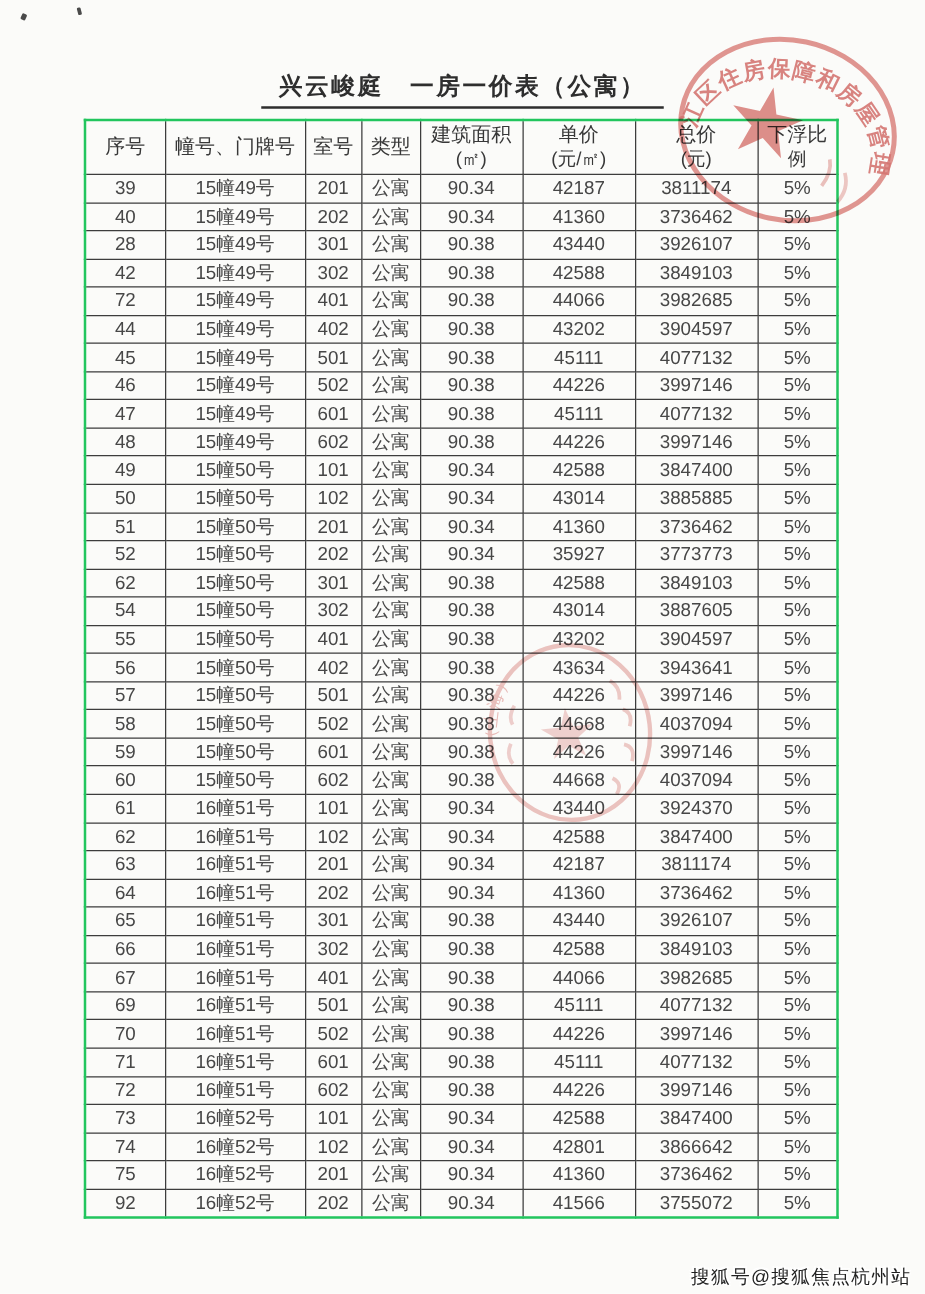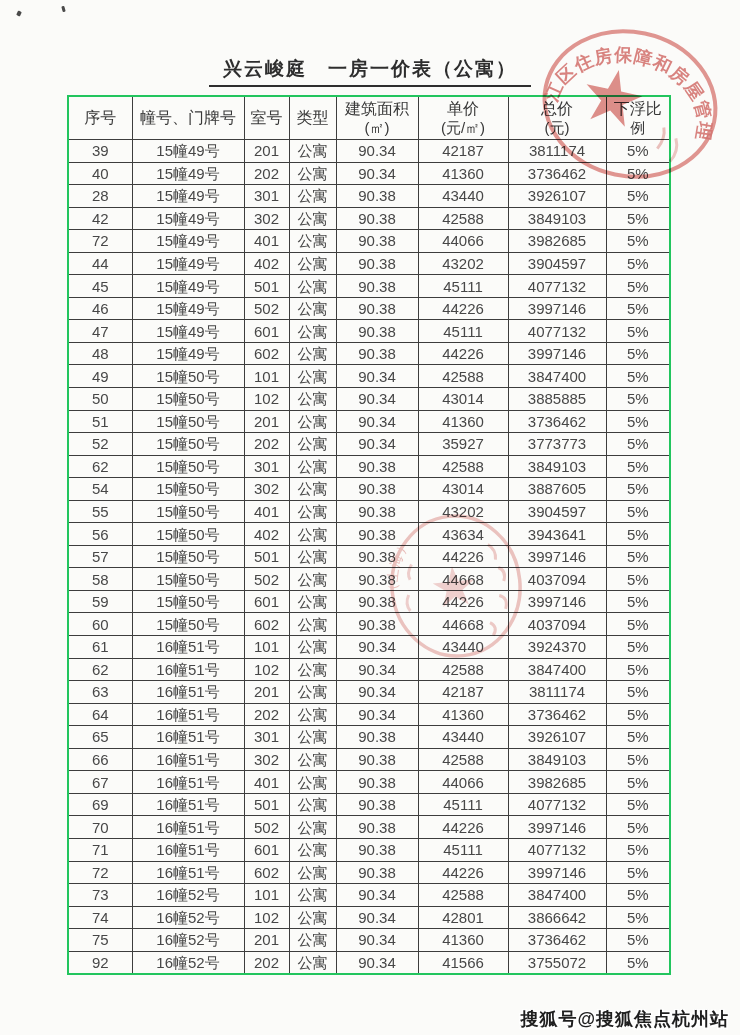--- a/index.html
+++ b/index.html
@@ -36,21 +36,21 @@
   }
   table.price th .l2{display:block;font-size:15px;font-weight:500;}
   table.price td{
     height:21.55px;font-size:15px;line-height:1;color:#474747;
   }
   
   svg.stamps{position:absolute;inset:0;pointer-events:none;mix-blend-mode:multiply;}
   
   .watermark{
     position:absolute;right:11px;bottom:4px;
-    font-size:18px;font-weight:700;color:#1f1f1f;letter-spacing:1px;
+    font-size:15px;font-weight:400;color:#1f1f1f;letter-spacing:1px;
     text-shadow:-1.5px -1.5px 0 #fff,1.5px -1.5px 0 #fff,-1.5px 1.5px 0 #fff,
                  1.5px 1.5px 0 #fff,0 0 3px #fff;
   }
 </style>
 </head>
 <body>
 
 <div class="page">
 
   <div class="speck s1"></div>

